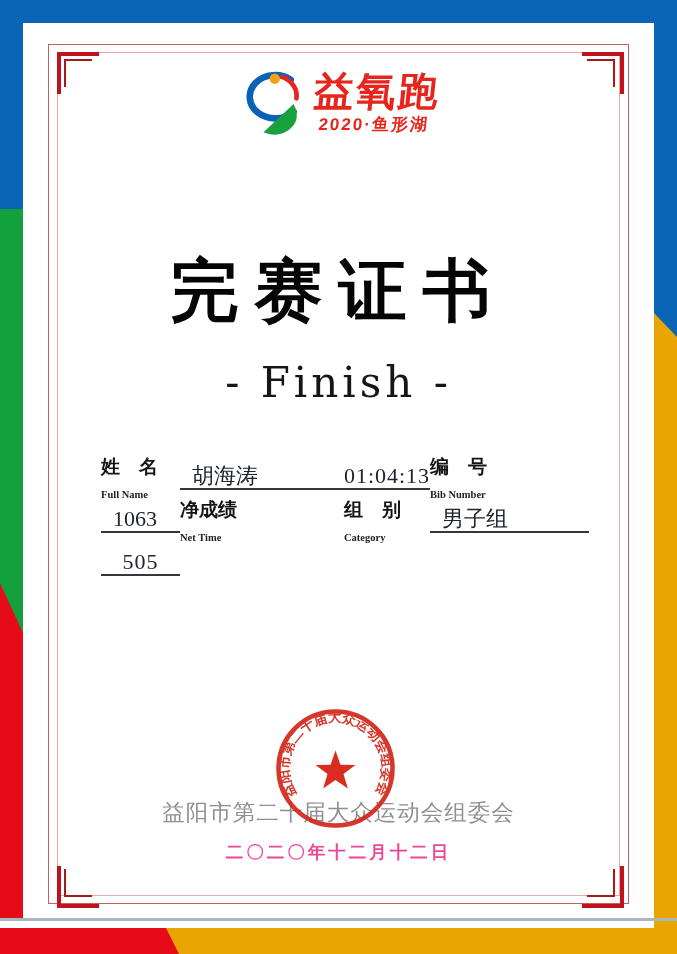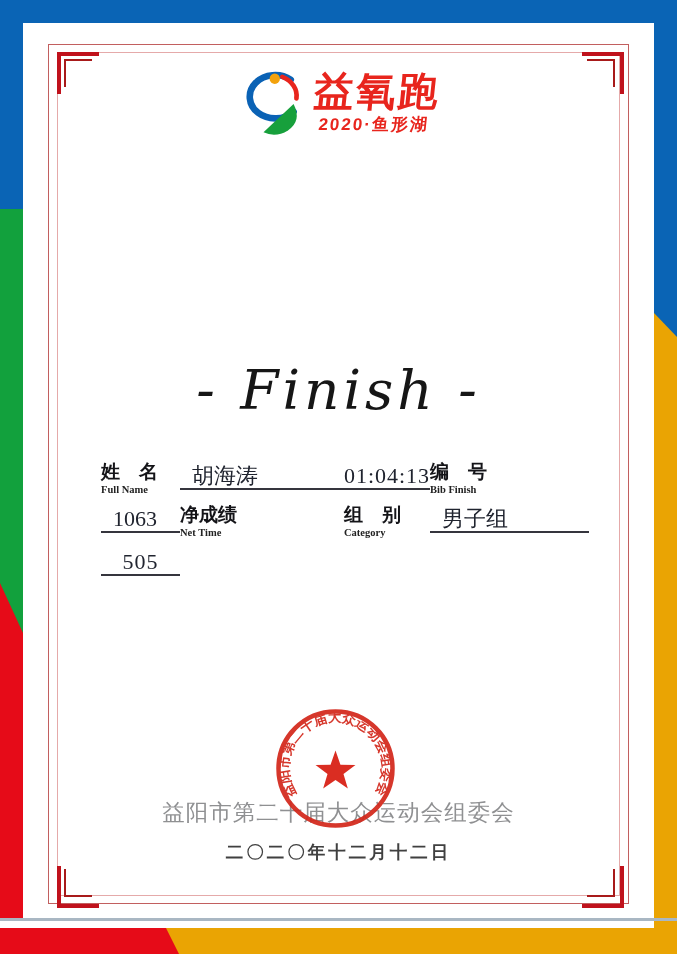--- a/index.html
+++ b/index.html
@@ -44,41 +44,41 @@
   .logo-text{display:flex;flex-direction:column;align-items:center;transform:skewX(-6deg);}
   .logo-brand{font-size:40px;font-weight:900;color:#e8251d;line-height:1.05;letter-spacing:2px;}
   .logo-edition{font-size:17px;font-weight:bold;color:#e8251d;letter-spacing:2px;margin-top:1px;}
   
   .event-title{position:absolute;left:0;top:167px;width:677px;text-align:center;
     font-size:28px;font-weight:900;color:#e31717;letter-spacing:3px;z-index:5;}
   .cert-title{position:absolute;left:0;top:246px;width:677px;text-align:center;
     font-family:"Liberation Serif","DejaVu Serif",serif;
     font-size:68px;font-weight:900;color:#050505;letter-spacing:16px;margin-right:-16px;z-index:5;}
   .finish-script{position:absolute;left:0;top:358px;width:677px;text-align:center;
-    font-family:"DejaVu Serif","Liberation Serif",serif;font-style:italic;
-    font-size:55px;color:#161616;letter-spacing:4px;z-index:5;}
+    font-family:"DejaVu Serif","Liberation Serif",serif;
+    font-size:42px;color:#161616;letter-spacing:4px;z-index:5;}
   
   .fields{position:absolute;left:101px;top:447px;width:488px;z-index:5;
     display:grid;grid-template-columns:79px 164px 86px 159px;grid-auto-rows:43px;}
-  .flabel{display:flex;flex-direction:column;justify-content:center;transform:translateY(10px);}
+  .flabel{display:flex;flex-direction:column;justify-content:space-between;transform:translateY(10px);}
   .flabel .cn{font-family:"Liberation Serif","DejaVu Serif",serif;font-weight:bold;
     font-size:19px;color:#141418;line-height:1.1;white-space:nowrap;}
   .flabel .en{font-family:"Liberation Serif","DejaVu Serif",serif;font-weight:bold;
     font-size:10.5px;color:#222;margin-top:1px;white-space:nowrap;}
   .fvalue{border-bottom:2px solid #35353d;display:flex;align-items:flex-end;
     font-family:"Liberation Serif","DejaVu Serif",serif;font-size:22px;color:#20242f;
     line-height:1.05;padding-bottom:1px;}
   .fvalue.lft{padding-left:12px;}
   .fvalue.ctr{justify-content:center;letter-spacing:1px;}
   
   .organizer{position:absolute;left:0;top:797px;width:677px;text-align:center;
     font-size:22.5px;color:#8f9092;letter-spacing:1px;z-index:5;}
   .seal{position:absolute;left:273px;top:706px;width:125px;height:125px;z-index:6;opacity:.93;}
   .date-line{position:absolute;left:0;top:840px;width:677px;text-align:center;
-    font-size:17.5px;font-weight:bold;color:#404040;letter-spacing:3px;z-index:5;}
+    font-size:17.5px;font-weight:bold;color:#ec4899;letter-spacing:3px;z-index:5;}
 </style>
 </head>
 <body>
 
 <div class="canvas">
 
   <div class="band band-top"></div>
   <div class="band band-left">
     <div class="seg-green"></div>
     <div class="seg-blue"></div>
@@ -108,34 +108,35 @@
       <path d="M 46 7 A 26 22 0 0 1 61 30" fill="none" stroke="#e8251d" stroke-width="5" stroke-linecap="round"></path>
       <circle cx="38" cy="9" r="5.5" fill="#f3a20c"></circle>
       <path d="M 26 66 L 58 36 Q 67 54 52 64 Q 39 72 26 66 Z" fill="#17a03c"></path>
     </svg>
     <div class="logo-text">
       <div class="logo-brand">益氧跑</div>
       <div class="logo-edition">2020·鱼形湖</div>
     </div>
   </div>
 
+  <div class="cert-title">完赛证书</div>
   <div class="finish-script">- Finish -</div>
 
   <div class="fields">
 
     <div class="flabel">
       <span class="cn">姓　名</span>
       <span class="en">Full Name</span>
     </div>
     <div class="fvalue lft">胡海涛</div>
     <div class="fvalue ctr">01:04:13</div>
 
     <div class="flabel">
       <span class="cn">编　号</span>
-      <span class="en">Bib Finish</span>
+      <span class="en">Bib Number</span>
     </div>
     <div class="fvalue lft">1063</div>
     <div class="flabel">
       <span class="cn">净成绩</span>
       <span class="en">Net Time</span>
     </div>
 
     <div class="flabel">
       <span class="cn">组　别</span>
       <span class="en">Category</span>

